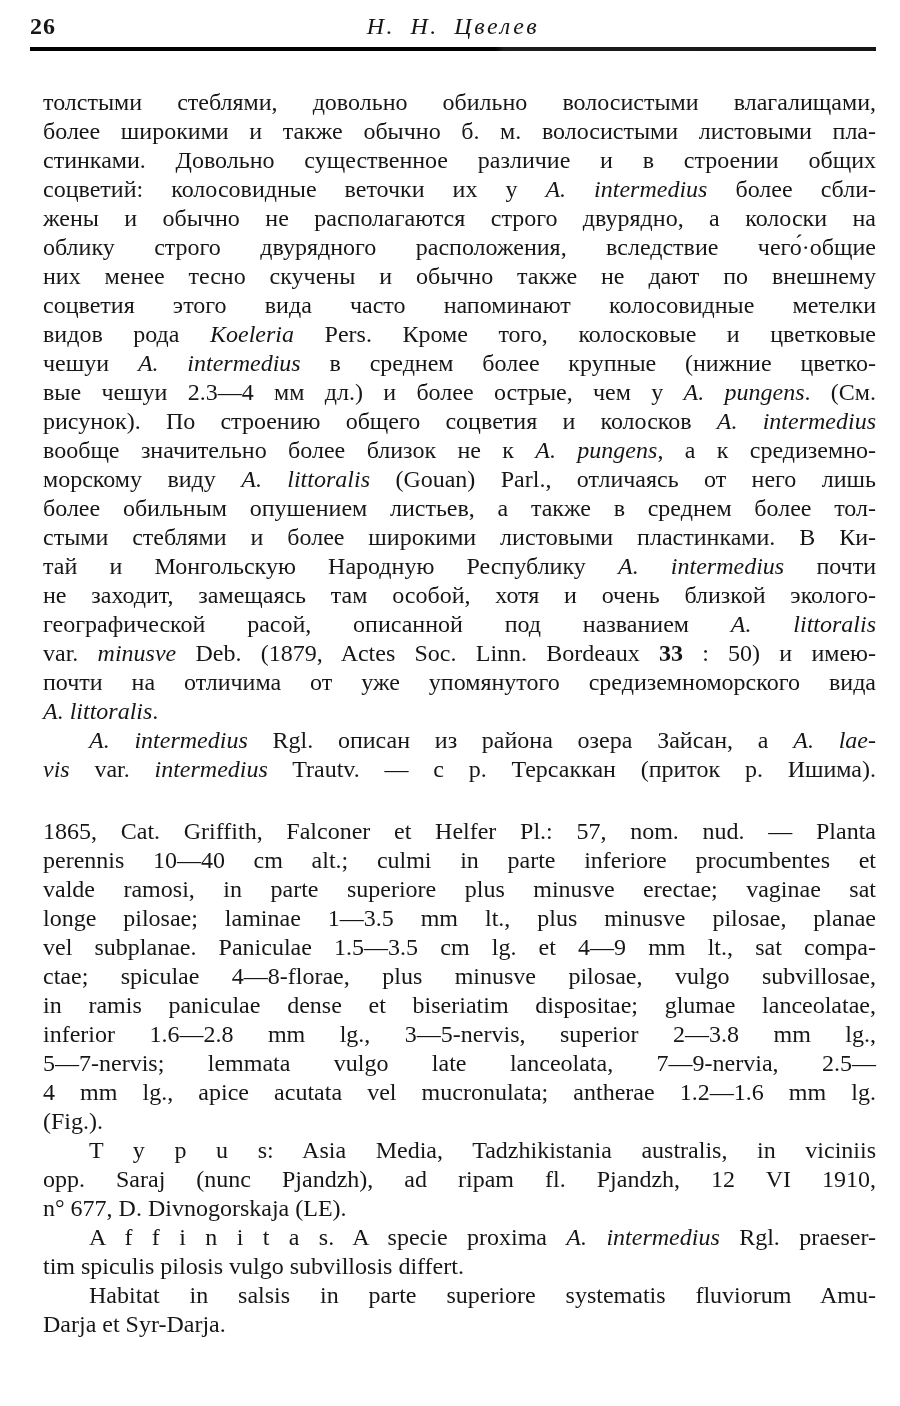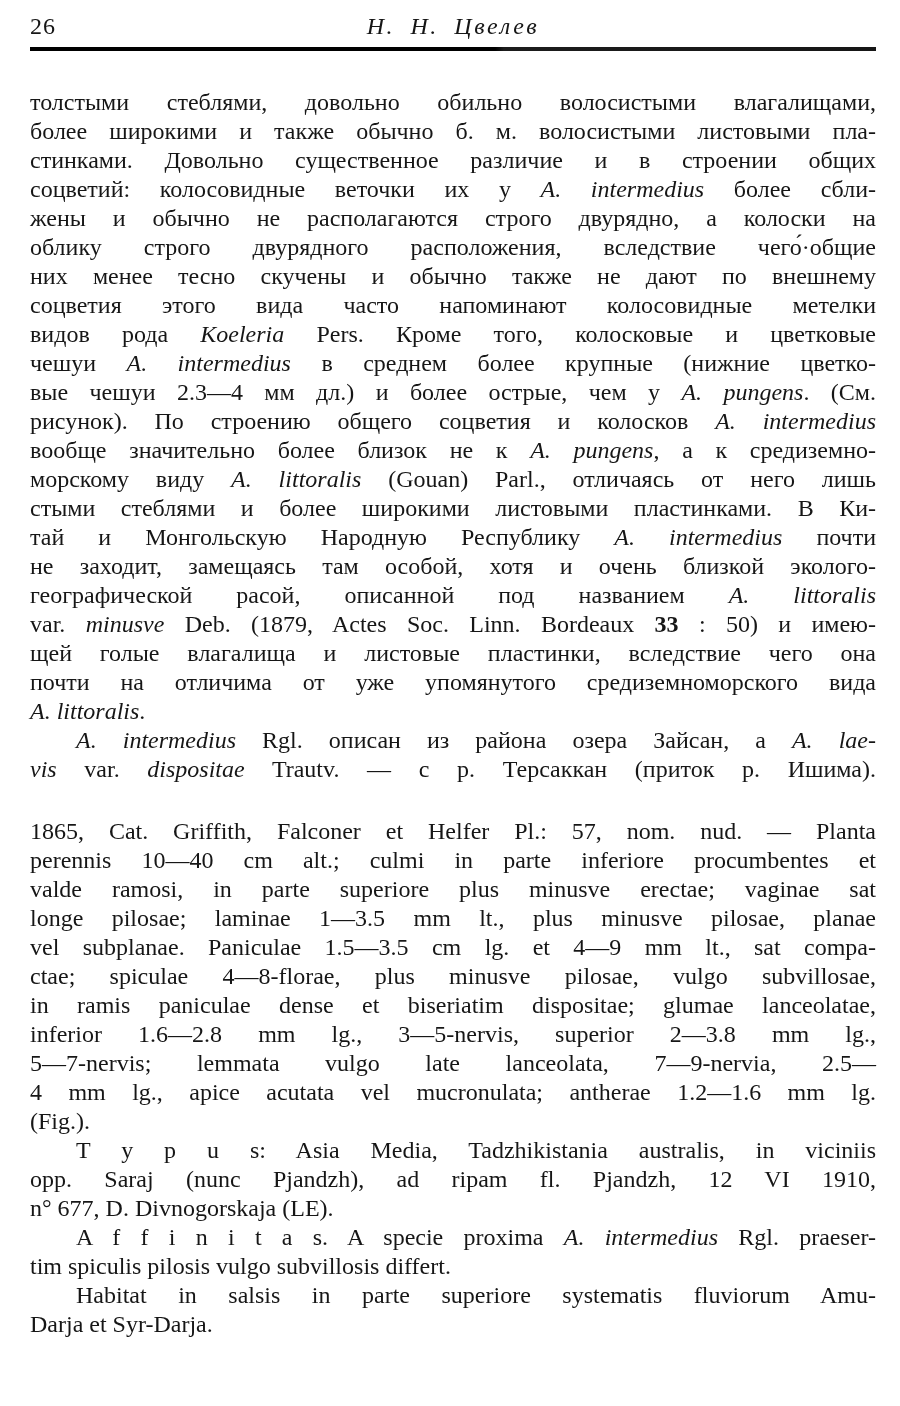--- a/index.html
+++ b/index.html
@@ -14,41 +14,42 @@
     padding: 12px 24px 0 30px;
     overflow: hidden;
   }
   .header {
     display: grid;
     grid-template-columns: 1fr auto 1fr;
     align-items: baseline;
     font-size: 24px;
     line-height: 28px;
   }
-  .page-num { justify-self: start; letter-spacing: 1px; }
+  .page-num { justify-self: start; letter-spacing: 1px; font-weight: bold; }
   .running-head {
     font-style: italic;
     letter-spacing: 2.5px;
     word-spacing: 7px;
   }
   .rule {
     height: 4px;
     margin-top: 7px;
     background: linear-gradient(to right, #000 0%, #000 55%, #1c1c1c 56%, #161616 100%);
   }
   .page-body {
     margin-top: 37px;
     font-size: 24px;
     line-height: 29px;
   }
   .para { margin: 0; }
   .para.gap { margin-top: 33px; }
   .line {
     text-align: justify;
     text-align-last: justify;
+    margin-left: 13px;
   }
   .line.last { text-align-last: left; }
   .line.indent { text-indent: 46px; }
   .it { font-style: italic; }
   .bd { font-weight: bold; }
 </style>
 </head>
 <body>
 
 <div class="page">
@@ -67,32 +68,32 @@
         <div class="line"><span>жены и обычно не располагаются строго двурядно, а колоски на</span></div>
         <div class="line"><span>облику строго двурядного расположения, вследствие чего́·общие</span></div>
         <div class="line"><span>них менее тесно скучены и обычно также не дают по внешнему</span></div>
         <div class="line"><span>соцветия этого вида часто напоминают колосовидные метелки</span></div>
         <div class="line"><span>видов рода </span><span class="it">Koeleria</span><span> Pers. Кроме того, колосковые и цветковые</span></div>
         <div class="line"><span>чешуи </span><span class="it">A. intermedius</span><span> в среднем более крупные (нижние цветко-</span></div>
         <div class="line"><span>вые чешуи 2.3—4 мм дл.) и более острые, чем у </span><span class="it">A. pungens</span><span>. (См.</span></div>
         <div class="line"><span>рисунок). По строению общего соцветия и колосков </span><span class="it">A. intermedius</span></div>
         <div class="line"><span>вообще значительно более близок не к </span><span class="it">A. pungens</span><span>, а к средиземно-</span></div>
         <div class="line"><span>морскому виду </span><span class="it">A. littoralis</span><span> (Gouan) Parl., отличаясь от него лишь</span></div>
+        <div class="line"><span>более обильным опушением листьев, а также в среднем более тол-</span></div>
         <div class="line"><span>стыми стеблями и более широкими листовыми пластинками. В Ки-</span></div>
         <div class="line"><span>тай и Монгольскую Народную Республику </span><span class="it">A. intermedius</span><span> почти</span></div>
         <div class="line"><span>не заходит, замещаясь там особой, хотя и очень близкой эколого-</span></div>
         <div class="line"><span>географической расой, описанной под названием </span><span class="it">A. littoralis</span></div>
         <div class="line"><span>var. </span><span class="it">minusve</span><span> Deb. (1879, Actes Soc. Linn. Bordeaux </span><span class="bd">33</span><span> : 50) и имею-</span></div>
-        <div class="line"><span>щей голые влагалища и листовые пластинки, вследствие чего она</span></div>
         <div class="line"><span>почти на отличима от уже упомянутого средиземноморского вида</span></div>
         <div class="line last"><span class="it">A. littoralis</span><span>.</span></div>
       </div>
       <div class="para">
         <div class="line indent"><span class="it">A. intermedius</span><span> Rgl. описан из района озера Зайсан, а </span><span class="it">A. lae-</span></div>
-        <div class="line"><span class="it">vis</span><span> var. </span><span class="it">dispositae</span><span> Trautv. — с р. Терсаккан (приток р. Ишима).</span></div>
+        <div class="line"><span class="it">vis</span><span> var. </span><span class="it">intermedius</span><span> Trautv. — с р. Терсаккан (приток р. Ишима).</span></div>
       </div>
       <div class="para gap">
         <div class="line"><span>1865, Cat. Griffith, Falconer et Helfer Pl.: 57, nom. nud. — Planta</span></div>
         <div class="line"><span>perennis 10—40 cm alt.; culmi in parte inferiore procumbentes et</span></div>
         <div class="line"><span>valde ramosi, in parte superiore plus minusve erectae; vaginae sat</span></div>
         <div class="line"><span>longe pilosae; laminae 1—3.5 mm lt., plus minusve pilosae, planae</span></div>
         <div class="line"><span>vel subplanae. Paniculae 1.5—3.5 cm lg. et 4—9 mm lt., sat compa-</span></div>
         <div class="line"><span>ctae; spiculae 4—8-florae, plus minusve pilosae, vulgo subvillosae,</span></div>
         <div class="line"><span>in ramis paniculae dense et biseriatim dispositae; glumae lanceolatae,</span></div>
         <div class="line"><span>inferior 1.6—2.8 mm lg., 3—5-nervis, superior 2—3.8 mm lg.,</span></div>

